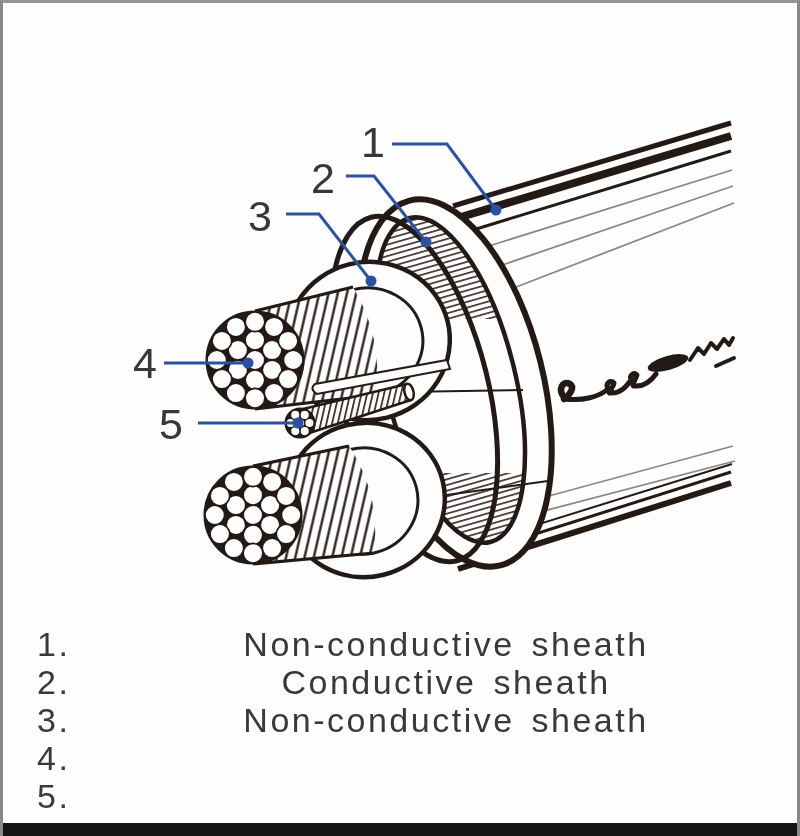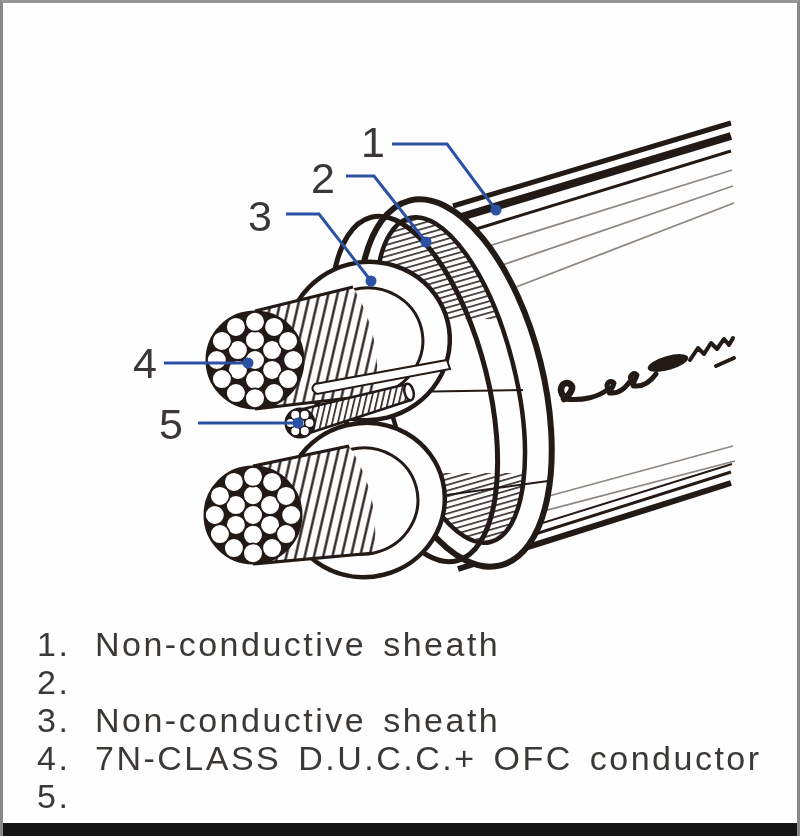--- a/index.html
+++ b/index.html
@@ -10,21 +10,21 @@
     font-family:"Liberation Sans", sans-serif;
   }
   .bottom-bar{position:absolute;left:0;bottom:0;width:100%;height:13px;background:#151515;}
   .diagram-svg{position:absolute;left:0;top:0;}
   .legend{
     position:absolute;left:0;top:622px;width:100%;
     color:#3b3835;font-size:34px;line-height:38px;letter-spacing:2.5px;word-spacing:5px;
   }
   .legend-row{display:flex;padding-left:34px;}
   .legend-num{width:58px;flex:0 0 58px;}
-  .legend-label{flex:1;white-space:nowrap;}
+  .legend-label{flex:1;white-space:nowrap;text-align:center;}
 </style>
 </head>
 <body>
 
 <div class="frame">
 
   <svg class="diagram-svg" width="800" height="836" viewBox="0 0 800 836" aria-label="Cutaway illustration of a twin-conductor shielded audio cable">
     <defs>
 
       <pattern id="hatchBig" width="9" height="9" patternUnits="userSpaceOnUse" patternTransform="rotate(13)">
@@ -198,28 +198,28 @@
     </g>
   </svg>
 
   <div class="legend">
     <div class="legend-row">
       <span class="legend-num">1.</span>
       <span class="legend-label">Non-conductive sheath</span>
     </div>
     <div class="legend-row">
       <span class="legend-num">2.</span>
+      <span class="legend-label">Conductive sheath</span>
     </div>
     <div class="legend-row">
       <span class="legend-num">3.</span>
       <span class="legend-label">Non-conductive sheath</span>
     </div>
     <div class="legend-row">
       <span class="legend-num">4.</span>
-      <span class="legend-label">7N-CLASS D.U.C.C.+ OFC conductor</span>
     </div>
     <div class="legend-row">
       <span class="legend-num">5.</span>
     </div>
   </div>
 
   <div class="bottom-bar"></div>
 </div>
 
 </body></html>

